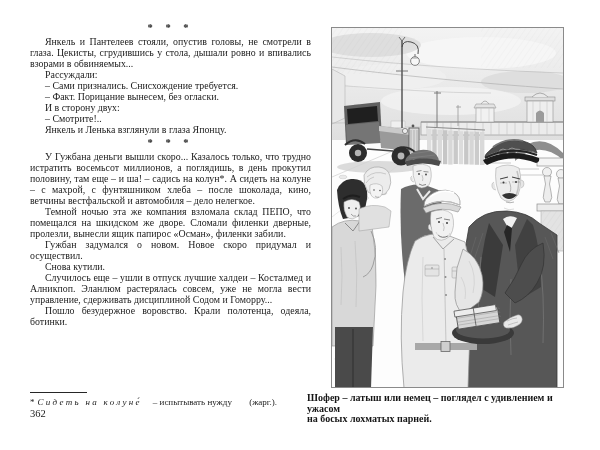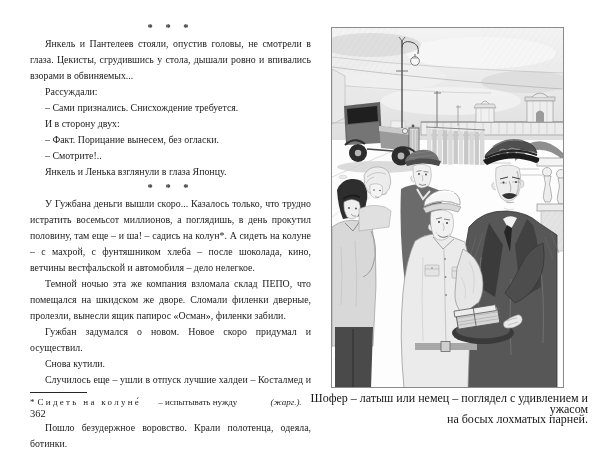--- a/index.html
+++ b/index.html
@@ -1,46 +1,46 @@
 <!DOCTYPE html>
 <html lang="ru"><head>
 <meta charset="utf-8">
 <style>
   html,body{margin:0;padding:0;background:#ffffff;}
   .book{position:relative;width:600px;height:450px;background:#ffffff;overflow:hidden;
         font-family:"Liberation Serif","DejaVu Serif",serif;color:#1b1b1b;}
   .text-col{position:absolute;left:30px;top:20px;width:281px;}
-  .para{margin:0;font-size:9.9px;line-height:16px;text-align:justify;text-indent:15px;
+  .para{margin:0;font-size:9.9px;line-height:11px;text-align:justify;text-indent:15px;
         color:#1b1b1b;}
   .stars{margin:2px 0 3px 0;text-align:center;text-indent:0;font-size:10.5px;
          font-weight:bold;letter-spacing:5px;}
   .footer-col{position:absolute;left:30px;top:392px;width:281px;background:#ffffff;}
   .rule{width:57px;border-top:1.2px solid #262626;margin:0 0 4px 0;}
   .footnote{font-size:9px;line-height:11px;}
   .footnote .marker{margin-right:3px;}
-  .footnote .spaced{letter-spacing:2.3px;margin-right:17px;}
+  .footnote .spaced{letter-spacing:2.3px;margin-right:11px;font-style:italic;}
   .footnote .def{margin-right:15px;}
-  .footnote .jarg{font-style:italic;margin-left:16px;}
+  .footnote .jarg{}
   .page-number{font-size:10.5px;}
   .illus-wrap{position:absolute;left:331px;top:27px;width:233px;height:361px;}
-  .caption{position:absolute;left:307px;top:393px;width:281px;text-align:right;
-           font-size:12px;line-height:10.6px;color:#161616;}
+  .caption{position:absolute;left:307px;top:393px;width:281px;text-align:left;
+           font-size:10px;line-height:10.6px;color:#161616;font-weight:bold;}
 </style>
 </head>
 <body>
 
 <div class="book">
 
   <div class="text-col">
     <p class="stars">* * *</p>
     <p class="para">Янкель и Пантелеев стояли, опустив головы, не смотрели в глаза. Цекисты, сгрудившись у стола, дышали ровно и впивались взорами в обвиняемых...</p>
     <p class="para">Рассуждали:</p>
     <p class="para">– Сами признались. Снисхождение требуется.</p>
+    <p class="para">– Факт. Порицание вынесем, без огласки.</p>
     <p class="para">И в сторону двух:</p>
-    <p class="para">– Факт. Порицание вынесем, без огласки.</p>
     <p class="para">– Смотрите!..</p>
     <p class="para">Янкель и Ленька взглянули в глаза Японцу.</p>
     <p class="stars">* * *</p>
     <p class="para">У Гужбана деньги вышли скоро... Казалось только, что трудно истратить восемьсот миллионов, а поглядишь, в день прокутил половину, там еще – и ша! – садись на колун*. А сидеть на колуне – с махрой, с фунтяшником хлеба – после шоколада, кино, ветчины вестфальской и автомобиля – дело нелегкое.</p>
     <p class="para">Темной ночью эта же компания взломала склад ПЕПО, что помещался на шкидском же дворе. Сломали филенки дверные, пролезли, вынесли ящик папирос «Осман», филенки забили.</p>
     <p class="para">Гужбан задумался о новом. Новое скоро придумал и осуществил.</p>
     <p class="para">Снова кутили.</p>
     <p class="para">Случилось еще – ушли в отпуск лучшие халдеи – Косталмед и Алникпоп. Эланлюм растерялась совсем, уже не могла вести управление, сдерживать дисциплиной Содом и Гоморру...</p>
     <p class="para">Пошло безудержное воровство. Крали полотенца, одеяла, ботинки.</p>
   </div>

